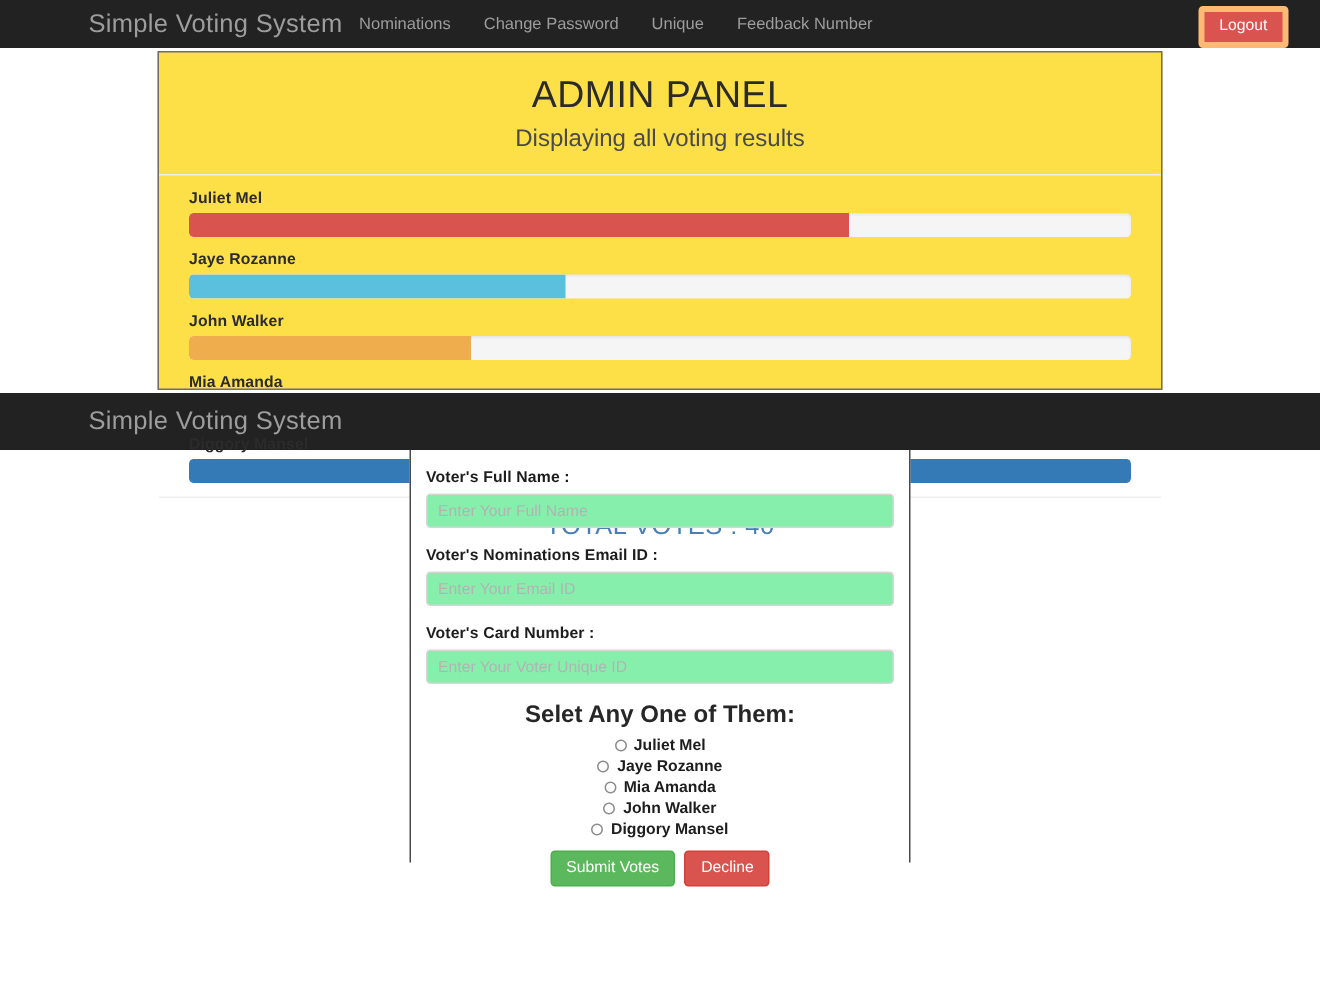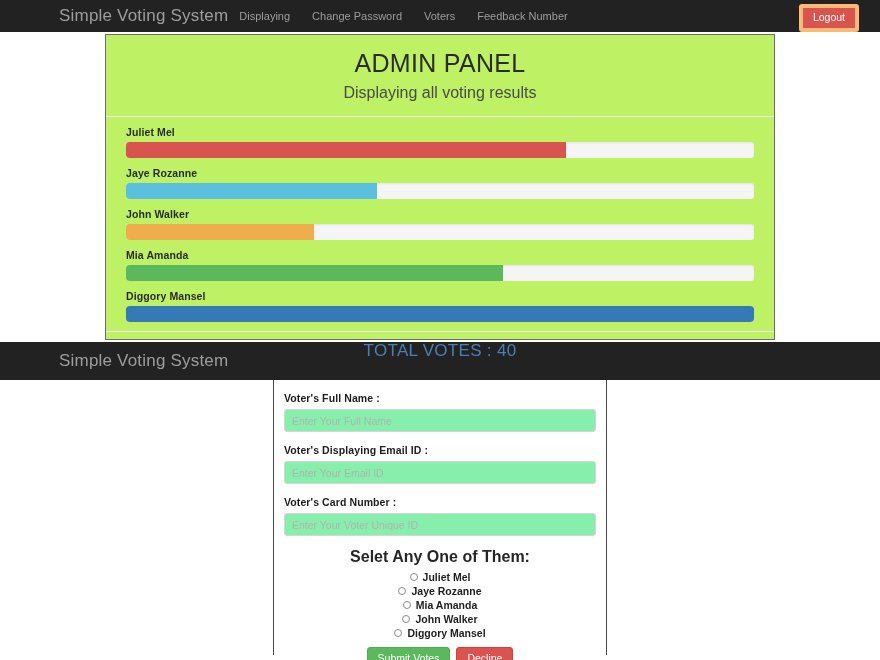--- a/index.html
+++ b/index.html
@@ -50,24 +50,24 @@
     font-family: "Liberation Sans", sans-serif;
   }
 
   
   .card-wrap {
     padding-top: 2px;
   }
   .admin-card {
     width: 670px;
     margin: 0 auto;
-    background: #bef264;
+    background: #fde047;
     border: 1px solid #6d6d6d;
     padding: 0;
-    height: 306px;
+    height: 226px;
   }
   .card-head {
     padding: 14px 0 10px;
     text-align: center;
   }
   .panel-title {
     font-size: 25px;
     color: #2b2b2b;
     font-weight: normal;
     margin: 0 0 6px 0;
@@ -203,23 +203,23 @@
   }
   .btn-success { background: #5cb85c; border: 1px solid #4cae4c; }
   .btn-danger  { background: #d9534f; border: 1px solid #d43f3a; }
 </style>
 </head>
 <body>
 
 <div class="navbar">
   <span class="nav-brand">Simple Voting System</span>
   <div class="nav-links">
-    <a class="nav-link">Displaying</a>
+    <a class="nav-link">Nominations</a>
     <a class="nav-link">Change Password</a>
-    <a class="nav-link">Voters</a>
+    <a class="nav-link">Unique</a>
     <a class="nav-link">Feedback Number</a>
   </div>
   <button class="logout-btn">Logout</button>
 </div>
 
 <div class="card-wrap">
   <div class="admin-card">
 
     <div class="card-head">
       <h1 class="panel-title">ADMIN PANEL</h1>
@@ -271,21 +271,21 @@
 </div>
 
 <div class="form-panel">
 
   <div class="form-group">
     <label class="form-label">Voter's Full Name :</label>
     <input class="form-control" type="text" placeholder="Enter Your Full Name" style="">
   </div>
 
   <div class="form-group">
-    <label class="form-label">Voter's Displaying Email ID :</label>
+    <label class="form-label">Voter's Nominations Email ID :</label>
     <input class="form-control" type="text" placeholder="Enter Your Email ID" style="">
   </div>
 
   <div class="form-group">
     <label class="form-label">Voter's Card Number :</label>
     <input class="form-control" type="text" placeholder="Enter Your Voter Unique ID" style="">
   </div>
 
   <h2 class="select-heading">Selet Any One of Them:</h2>
 

